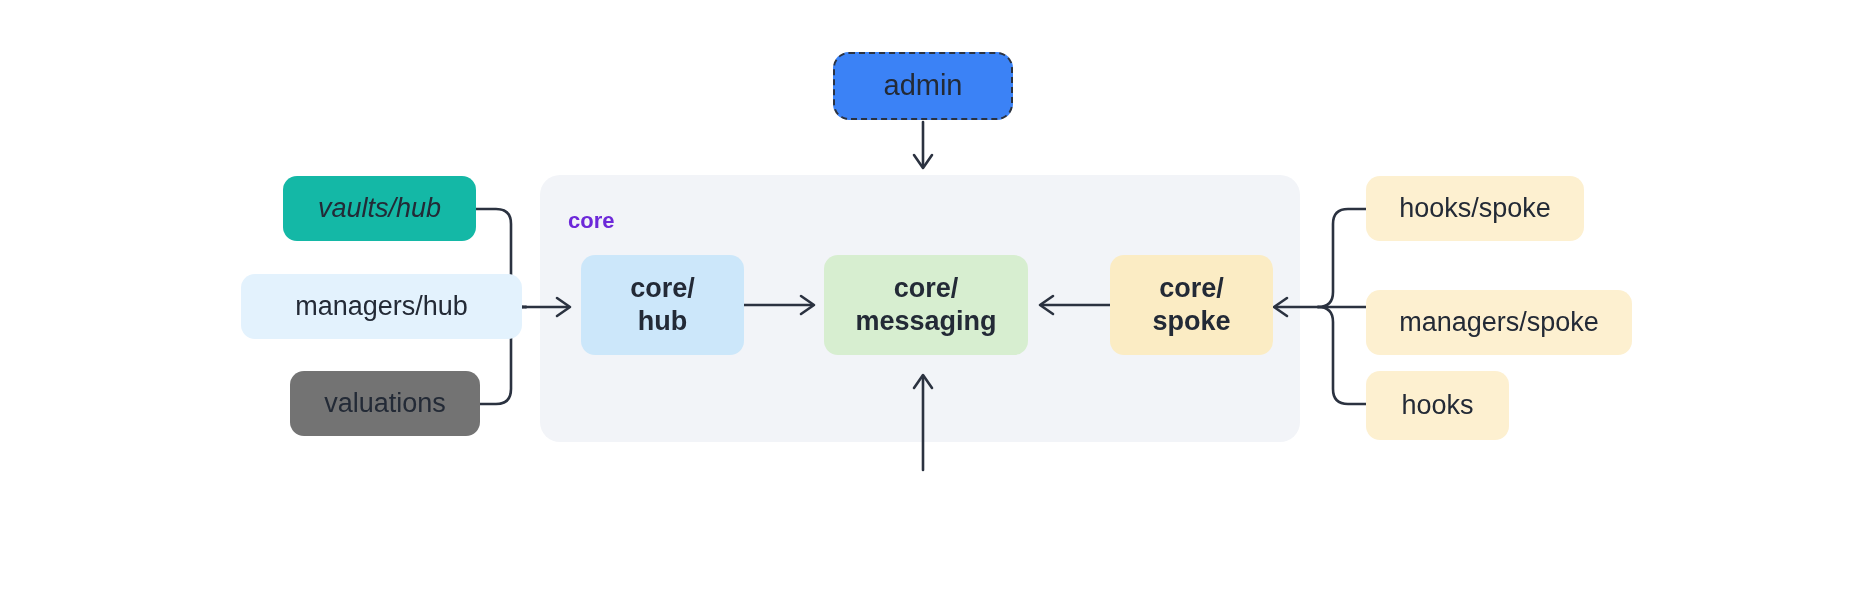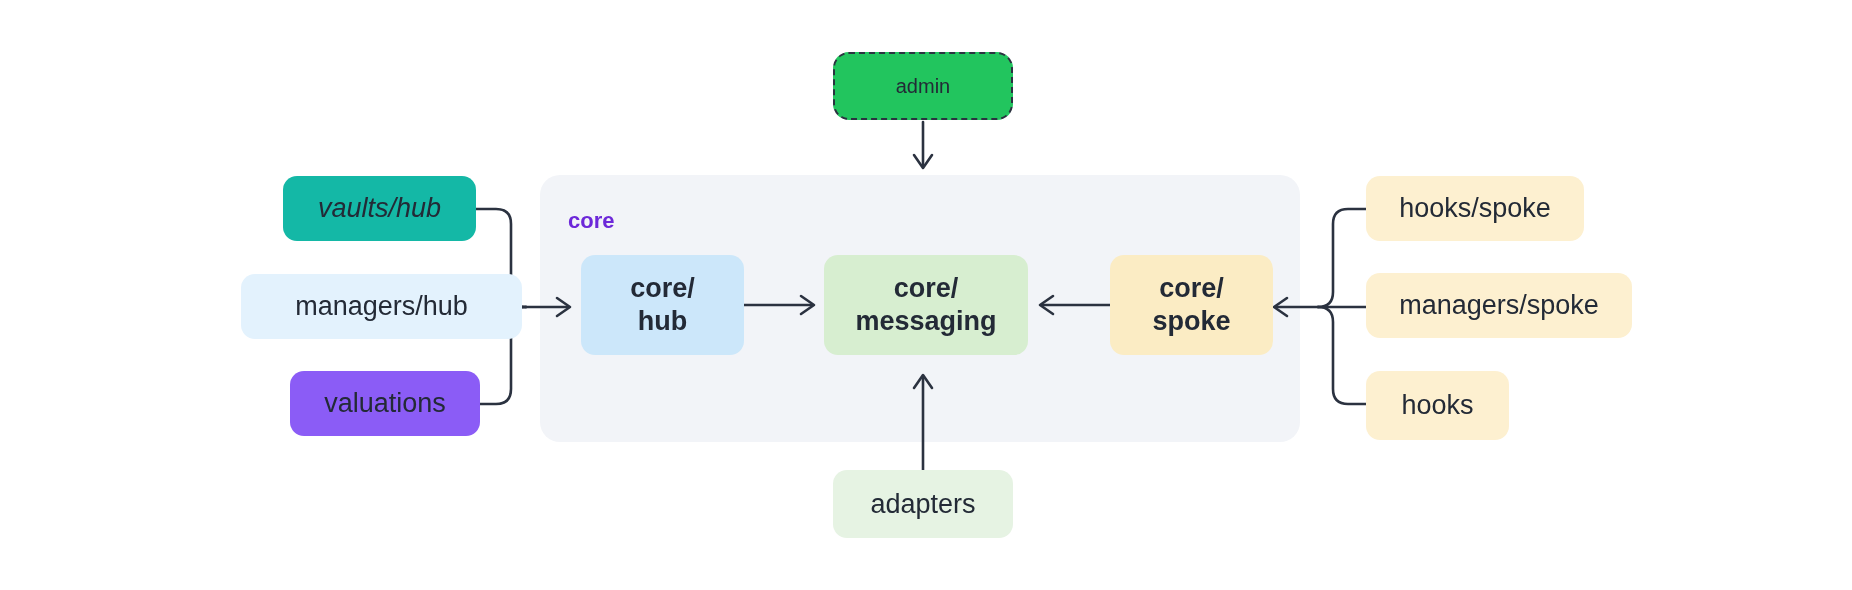--- a/index.html
+++ b/index.html
@@ -55,35 +55,35 @@
     left: 28px;
     top: 33px;
     font-size: 22px;
     font-weight: 700;
     color: #6d28d9;
   }
 
   
   #node-admin {
     left: 833px; top: 52px; width: 180px; height: 68px;
-    background: #22c55e;
+    background: #3b82f6;
     border: 2.5px dashed #2b3240;
     border-radius: 16px;
-    font-size: 20px;
+    font-size: 29px;
     font-weight: 400;
   }
 
   
   #node-vaults-hub   { left: 283px; top: 176px; width: 193px; height: 65px; background:#14b8a6;font-style:italic; }
   #node-managers-hub { left: 241px; top: 274px; width: 281px; height: 65px; background:#e3f2fd; }
-  #node-valuations   { left: 290px; top: 371px; width: 190px; height: 65px; background:#8b5cf6; }
+  #node-valuations   { left: 290px; top: 371px; width: 190px; height: 65px; background:#737373; }
 
   
   #node-vaults-spoke   { left: 1366px; top: 176px; width: 218px; height: 65px; background:#fdf0d0; }
-  #node-managers-spoke { left: 1366px; top: 273px; width: 266px; height: 65px; background:#fdf0d0; }
+  #node-managers-spoke { left: 1366px; top: 290px; width: 266px; height: 65px; background:#fdf0d0; }
   #node-hooks          { left: 1366px; top: 371px; width: 143px; height: 69px; background:#fdf0d0; }
 
   
   #node-core-hub       { left: 581px;  top: 255px; width: 163px; height: 100px; background:#cce7fa; }
   #node-core-messaging { left: 824px;  top: 255px; width: 204px; height: 100px; background:#d7eed0; }
   #node-core-spoke     { left: 1110px; top: 255px; width: 163px; height: 100px; background:#fbecc4; }
 
   
   #node-adapters { left: 833px; top: 470px; width: 180px; height: 68px; background:#e6f3e3; }
 </style>
@@ -166,15 +166,14 @@
 hub</div>
   <div class="node node-strong" id="node-core-messaging">core/
 messaging</div>
   <div class="node node-strong" id="node-core-spoke">core/
 spoke</div>
 
   <div class="node node-plain" id="node-vaults-spoke">hooks/spoke</div>
   <div class="node node-plain" id="node-managers-spoke">managers/spoke</div>
   <div class="node node-plain" id="node-hooks">hooks</div>
 
-  <div class="node node-plain" id="node-adapters">adapters</div>
 
 </div>
 
 </body></html>

